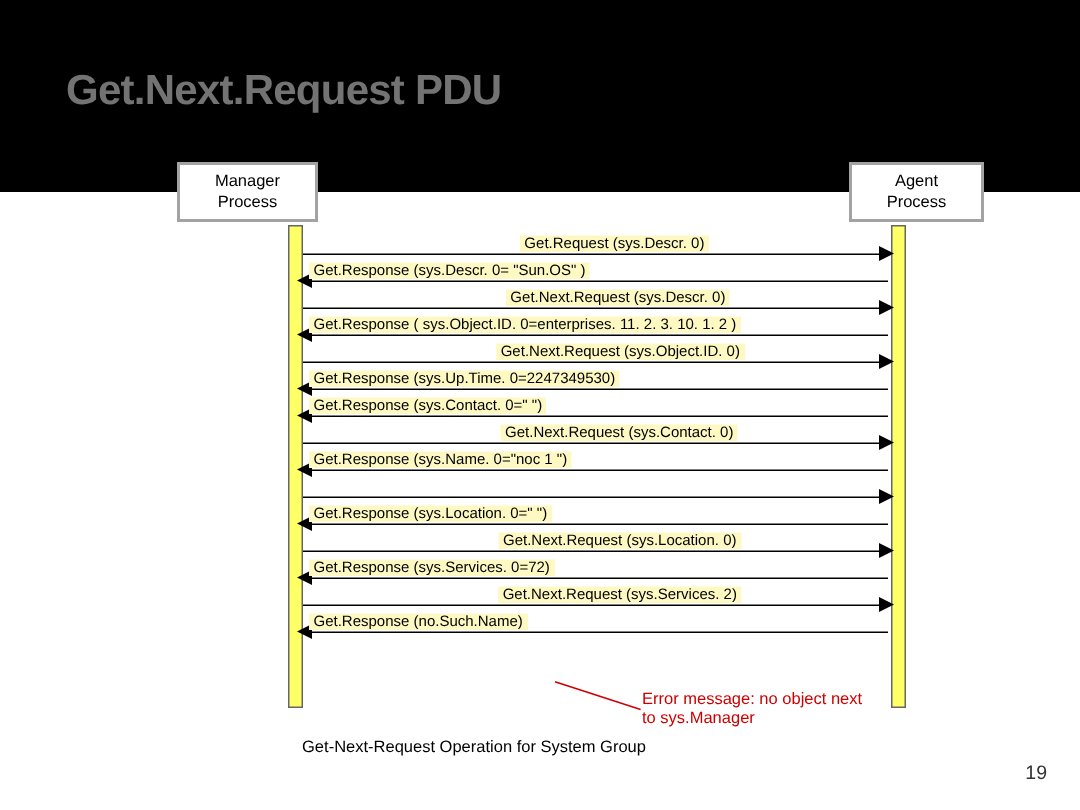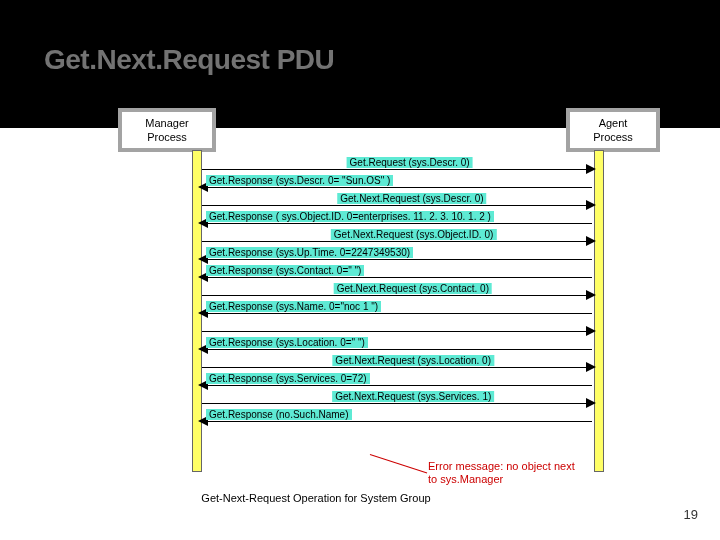--- a/index.html
+++ b/index.html
@@ -25,21 +25,21 @@
     left: 44px;
     color: #737373;
     font-size: 28px;
     font-weight: bold;
     letter-spacing: -0.5px;
   }
   .process-box {
     position: absolute;
     top: 108px;
     background: #fff;
-    border: 4px solid #a3a3a3;
+    border: 2px solid #a3a3a3;
     font-size: 11px;
     text-align: center;
     line-height: 14px;
     padding: 4px 10px;
   }
   #mgr-box { left: 118px; width: 70px;}
   #agent-box { left: 566px; width: 66px;}
   .activation {
     position: absolute;
     top: 150px;
@@ -77,21 +77,21 @@
     top: 6px;
     width: 0; height: 0;
     border-top: 5px solid transparent;
     border-bottom: 5px solid transparent;
   }
   .msg .arrow-r { right: -2px; border-left: 10px solid #000; }
   .msg .arrow-l { left: -2px;  border-right: 10px solid #000; }
   .msg .lbl {
     position: absolute;
     top: -1px;
-    background: #5eead4;
+    background: #fef9c3;
     padding: 0 3px;
   }
   .msg.to-agent .lbl { left: 50%; transform: translateX(-40%); }
   .msg.to-mgr   .lbl { left: 6px; }
 
   .callout-line {
     position: absolute;
     border-top: 1px solid #c00;
     transform-origin: left center;
   }
@@ -197,21 +197,21 @@
       <div class="lbl">Get.Next.Request (sys.Location. 0)</div>
     </div>
     <div class="msg to-mgr">
       <div class="line"></div>
       <div class="arrow-l"></div>
       <div class="lbl">Get.Response (sys.Services. 0=72)</div>
     </div>
     <div class="msg to-agent">
       <div class="line"></div>
       <div class="arrow-r"></div>
-      <div class="lbl">Get.Next.Request (sys.Services. 1)</div>
+      <div class="lbl">Get.Next.Request (sys.Services. 2)</div>
     </div>
     <div class="msg to-mgr">
       <div class="line"></div>
       <div class="arrow-l"></div>
       <div class="lbl">Get.Response (no.Such.Name)</div>
     </div>
   </div>
 
 <div class="callout-line" style="left:370px; top:454px; width:60px; transform: rotate(18deg);"></div>
 <div class="callout-text" style="left:428px; top:460px;">

